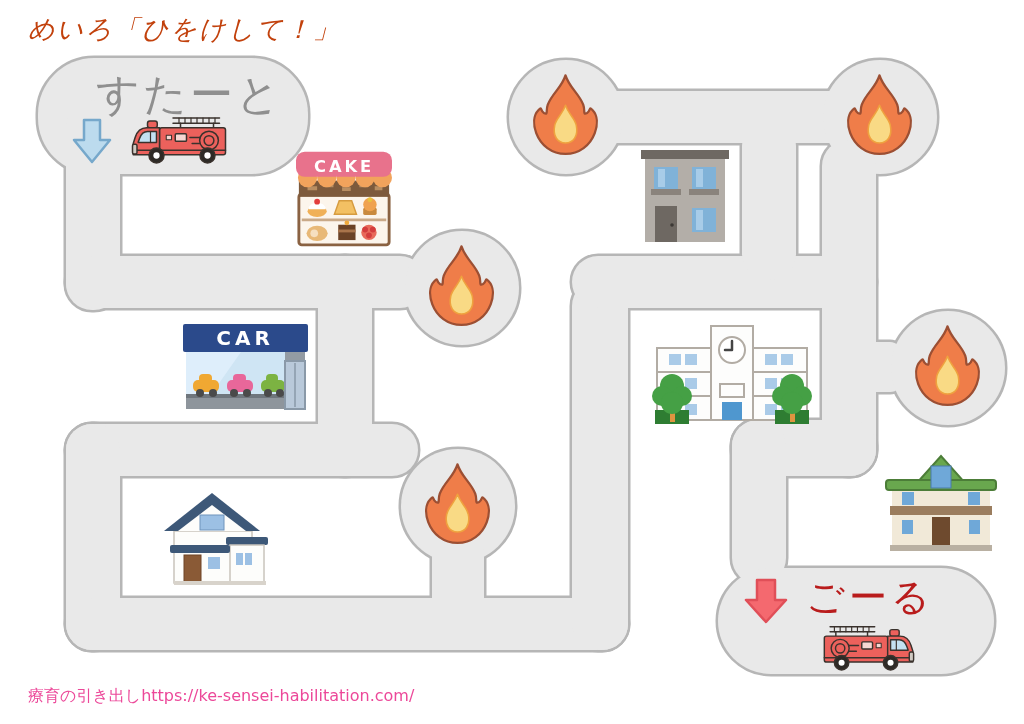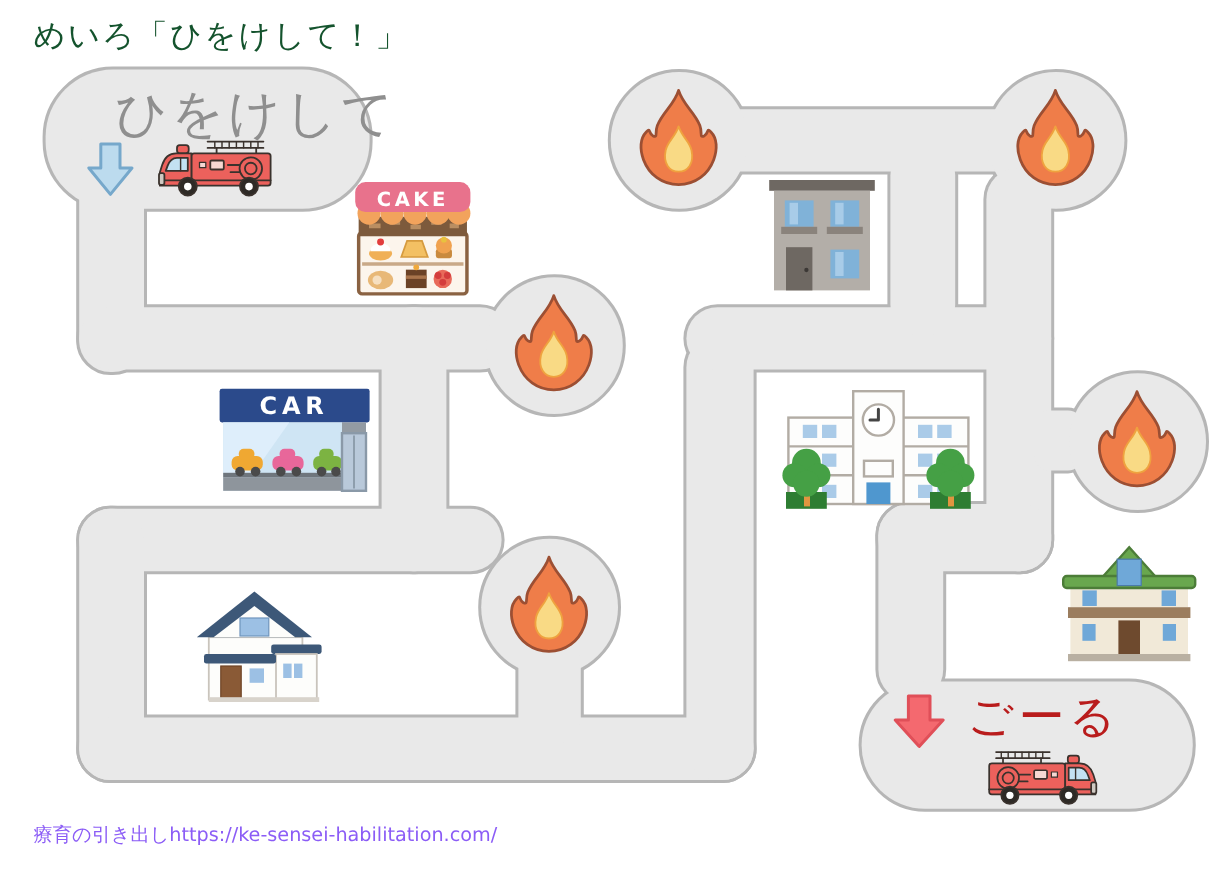--- a/index.html
+++ b/index.html
@@ -2,24 +2,24 @@
 <html><head>
 <meta charset="utf-8">
 <style>
   html,body{margin:0;padding:0;background:#fff;}
   #page{position:relative;width:1024px;height:724px;background:#ffffff;overflow:hidden;
         font-family:"DejaVu Sans","Liberation Sans",sans-serif;}
   #maze-svg{position:absolute;left:0;top:0;}
   .maze-stroke{fill:#e9e9e9;stroke:#b6b6b6;stroke-width:5;}
   .maze-fill{fill:#e9e9e9;stroke:none;}
   .txt{position:absolute;white-space:nowrap;}
-  #page-title{left:28px;top:12px;font-size:26px;color:#14532d;letter-spacing:2px;}
+  #page-title{left:28px;top:12px;font-size:26px;color:#c2410c;letter-spacing:2px;font-style:italic;}
   #start-label{left:96px;top:66px;font-size:43px;color:#8f8f8f;letter-spacing:3px;}
   #goal-label{left:806px;top:572px;font-size:38px;color:#b91c1c;letter-spacing:4px;}
-  #footer-credit{left:28px;top:686px;font-size:16px;color:#8b5cf6;}
+  #footer-credit{left:28px;top:686px;font-size:16px;color:#ec4899;}
   .sign-text{font-family:"DejaVu Sans",sans-serif;font-weight:bold;fill:#ffffff;}
 </style>
 </head>
 <body>
 
 <div id="page">
 
 <svg id="maze-svg" width="1024" height="724" viewBox="0 0 1024 724">
   <defs>
 
@@ -231,16 +231,16 @@
   </g>
 
   <polygon points="84,120 100,120 100,140 110,140 92,162 74,140 84,140" fill="#bcdbee" stroke="#76a8cb" stroke-width="2.5" stroke-linejoin="round"></polygon>
   <use href="#firetruck" transform="translate(230,112) scale(-0.75,0.75)"></use>
 
   <polygon points="757,580 775,580 775,600 786,600 766,622 746,600 757,600" fill="#f4696f" stroke="#e04f58" stroke-width="2.5" stroke-linejoin="round"></polygon>
   <use href="#firetruck" transform="translate(820,621) scale(0.72)"></use>
 </svg>
 
   <div id="page-title" class="txt">めいろ「ひをけして！」</div>
-  <div id="start-label" class="txt">ひをけして</div>
+  <div id="start-label" class="txt">すたーと</div>
   <div id="goal-label" class="txt">ごーる</div>
   <div id="footer-credit" class="txt">療育の引き出しhttps://ke-sensei-habilitation.com/</div>
 </div>
 
 </body></html>

